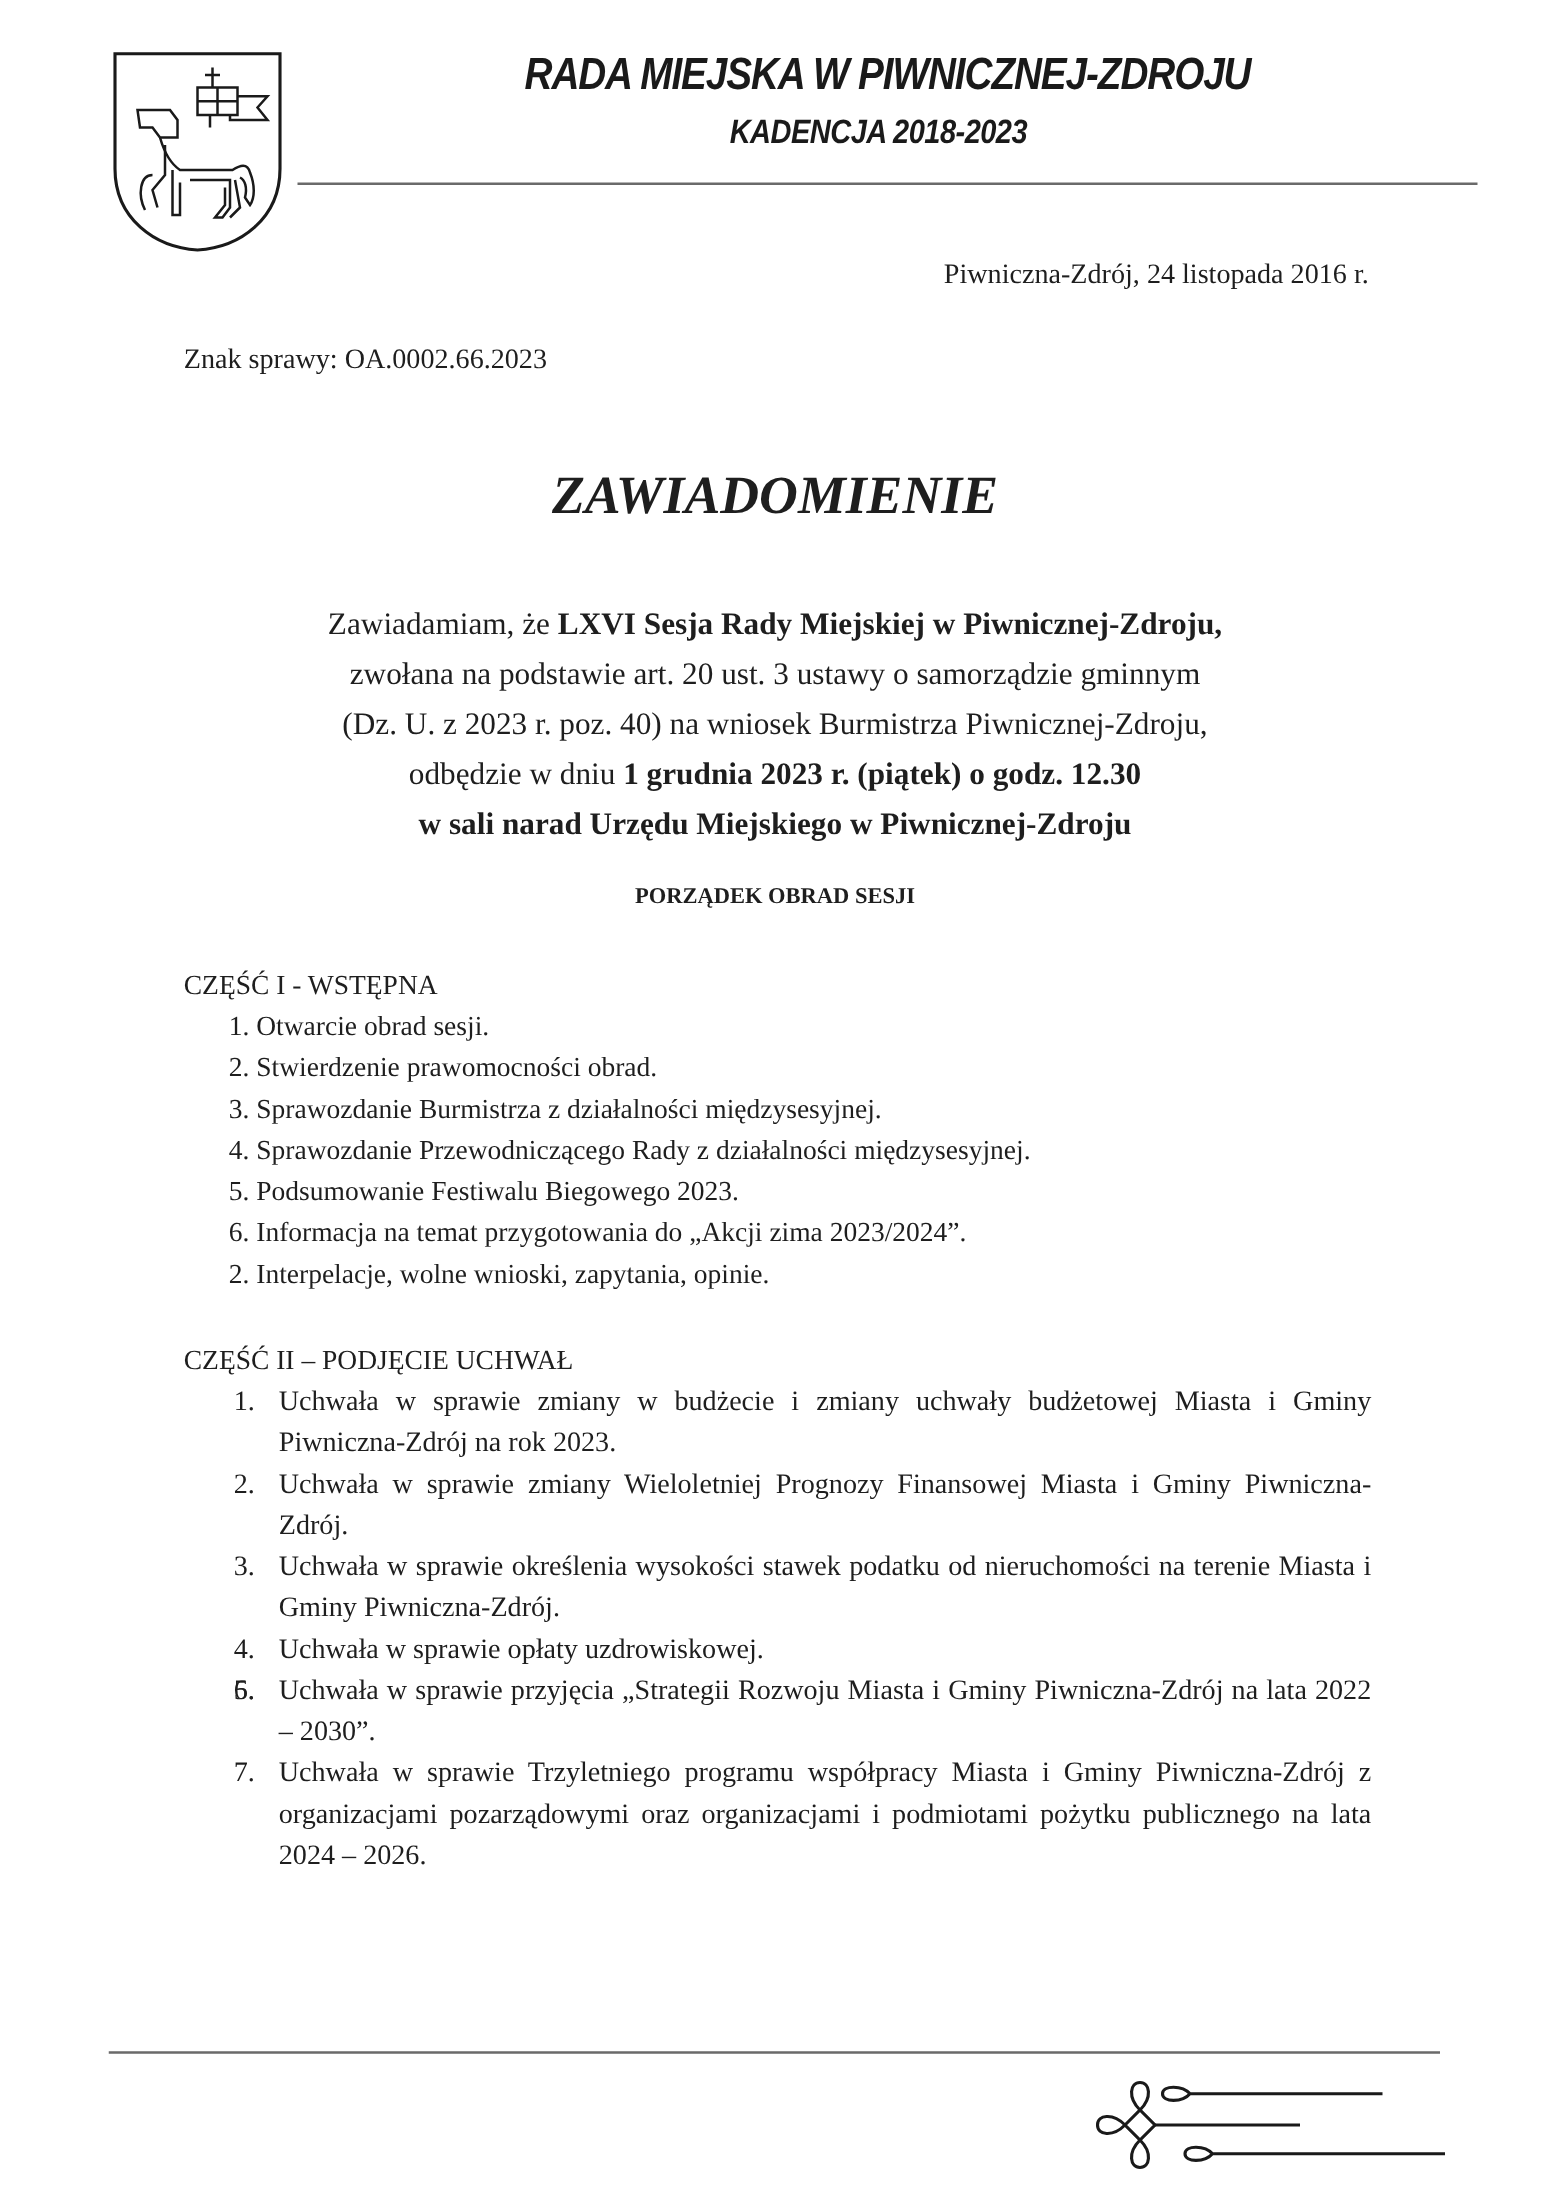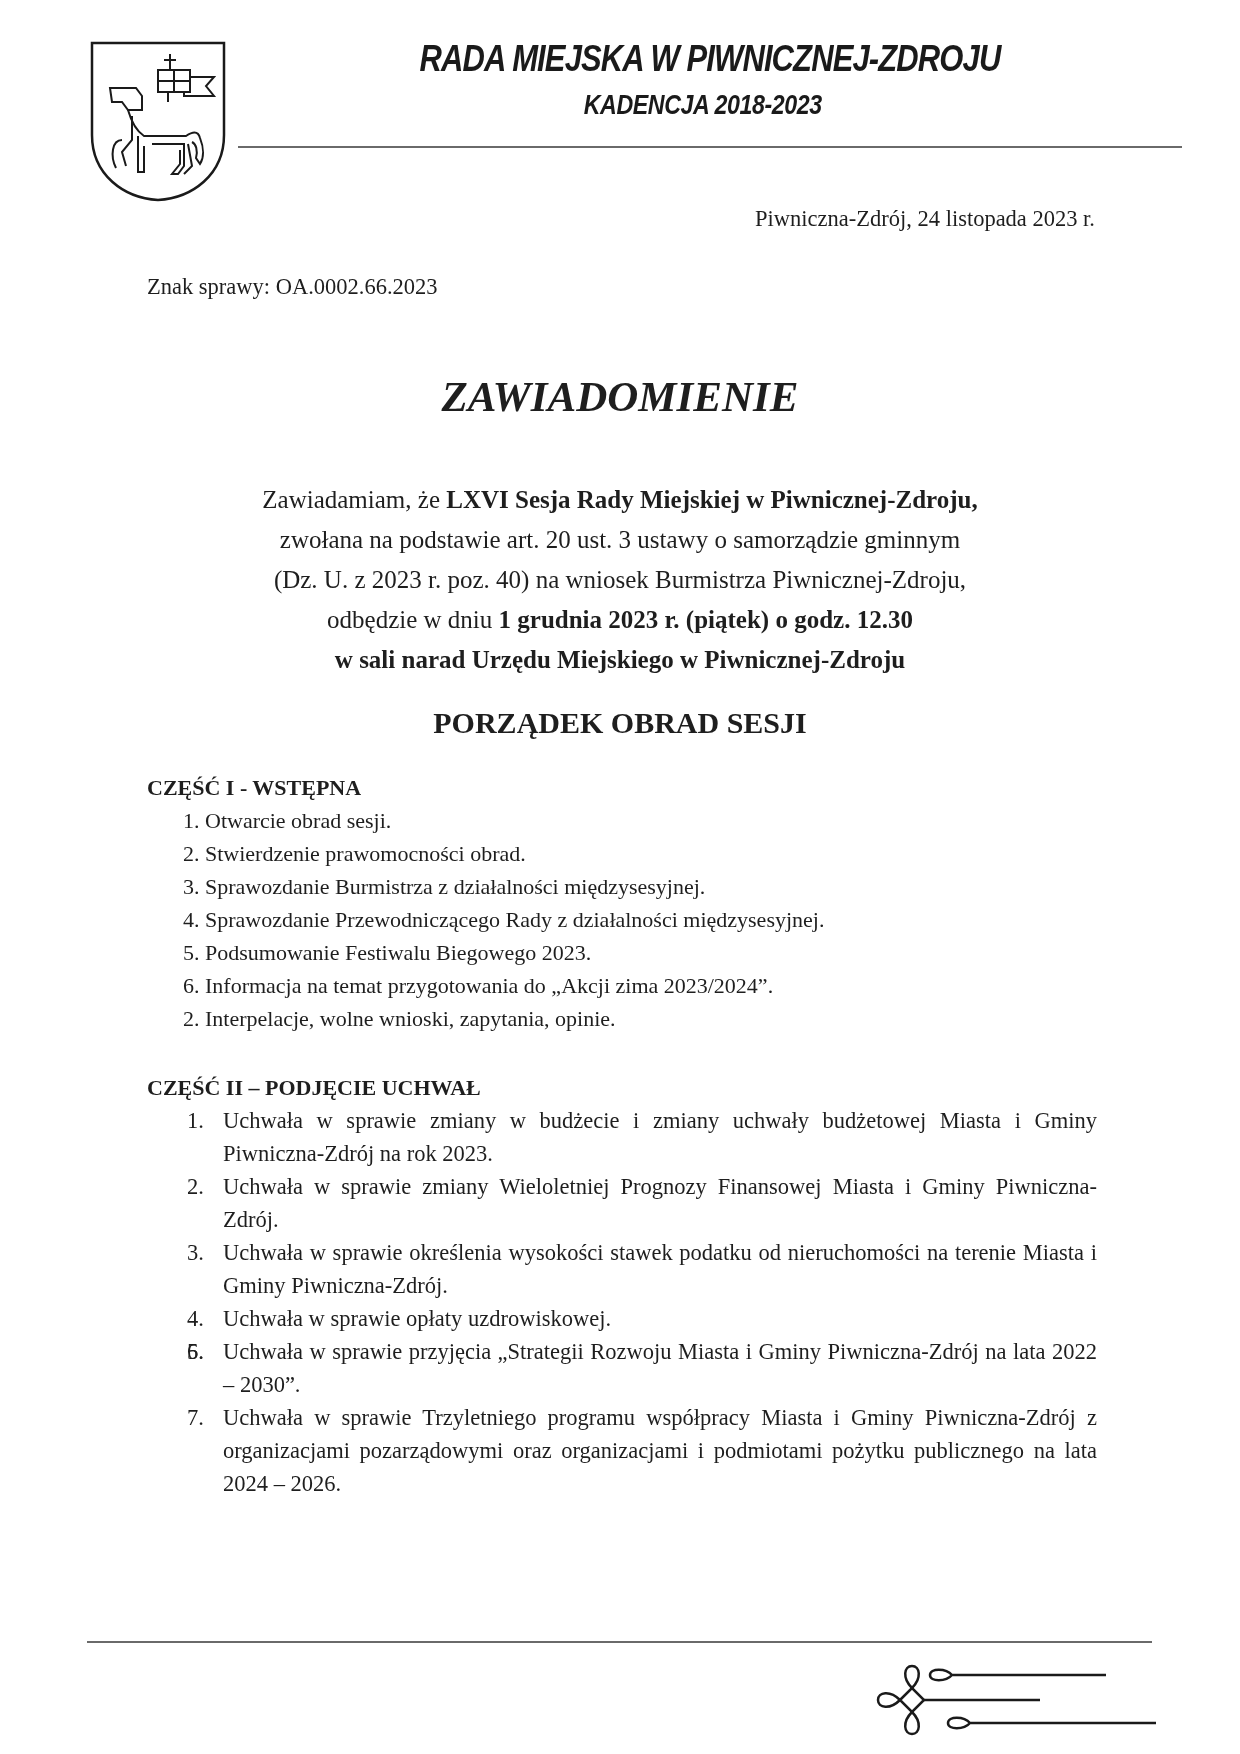--- a/index.html
+++ b/index.html
@@ -7,23 +7,23 @@
   .abs { position: absolute; }
   .logo { left: 88px; top: 40px; width: 140px; height: 162px; }
   .hdr-title { left: 230px; width: 960px; top: 38px; text-align: center; font-family: "Liberation Sans", sans-serif; font-weight: bold; font-style: italic; font-size: 36px; letter-spacing: -1px; transform: scaleX(0.86); transform-origin: center; color: #1a1a1a; }
   .hdr-sub { left: 230px; width: 960px; top: 90px; text-align: center; font-family: "Liberation Sans", sans-serif; font-weight: bold; font-style: italic; font-size: 27px; letter-spacing: -0.5px; transform: scaleX(0.86); transform-origin: 428px center; color: #1a1a1a; }
   .hdr-line { left: 238px; width: 944px; top: 146px; height: 2px; background: #6a6a6a; }
   .date { right: 145px; top: 206px; font-size: 22.5px; white-space: nowrap; }
   .ref { left: 147px; top: 274px; font-size: 22.5px; white-space: nowrap; }
   .notice { left: 0; width: 1240px; top: 372px; text-align: center; font-size: 43px; font-weight: bold; font-style: italic; }
   .body-para { left: 120px; width: 1000px; top: 480px; text-align: center; font-size: 25px; line-height: 40px; }
   .body-para b { font-weight: bold; }
-  .agenda-title { left: 0; width: 1240px; top: 706px; text-align: center; font-size: 30px; font-weight: bold; }
+  .agenda-title { left: 0; width: 1240px; top: 706px; text-align: center; font-size: 18px; font-weight: bold; }
   .section { left: 147px; width: 950px; font-size: 22px; }
-  .section-head { font-weight: bold; line-height: 32px; }
+  .section-head { font-weight: normal; line-height: 32px; }
   .list1 { list-style: none; margin: 0; padding: 0 0 0 36px; }
   .list1 li { line-height: 33px; font-size: 22px; }
   .list2 { list-style: none; margin: 0; padding: 0; }
   .list2 li { position: relative; padding-left: 76px; line-height: 33px; font-size: 22.5px; text-align: justify; }
   .list2 .num { position: absolute; left: 40px; top: 0; }
   .footer-line { left: 87px; width: 1065px; top: 1641px; height: 2px; background: #6a6a6a; }
   .ornament { left: 850px; top: 1660px; width: 320px; height: 80px; }
 </style>
 </head>
 <body>
@@ -45,21 +45,21 @@
     <path d="M64 104 H96 V126 L90 134 H84 L92 124 V110"></path>
     <path d="M100 104 L104 126 L96 134"></path>
     <path d="M34 100 C24 100 22 116 28 128"></path>
   </svg>
 </div>
 
 <div class="abs hdr-title">RADA MIEJSKA W PIWNICZNEJ-ZDROJU</div>
 <div class="abs hdr-sub">KADENCJA 2018-2023</div>
 <div class="abs hdr-line"></div>
 
-<div class="abs date">Piwniczna-Zdrój, 24 listopada 2023 r.</div>
+<div class="abs date">Piwniczna-Zdrój, 24 listopada 2016 r.</div>
 <div class="abs ref">Znak sprawy: OA.0002.66.2023</div>
 
 <div class="abs notice">ZAWIADOMIENIE</div>
 
 <div class="abs body-para">
   <div><span>Zawiadamiam, że </span><b>LXVI Sesja Rady Miejskiej w Piwnicznej-Zdroju,</b></div>
   <div>zwołana na podstawie art. 20 ust. 3 ustawy o samorządzie gminnym</div>
   <div>(Dz. U. z 2023 r. poz. 40) na wniosek Burmistrza Piwnicznej-Zdroju,</div>
   <div><span>odbędzie w dniu </span><b>1 grudnia 2023 r. (piątek) o godz. 12.30</b></div>
   <div><b>w sali narad Urzędu Miejskiego w Piwnicznej-Zdroju</b></div>

